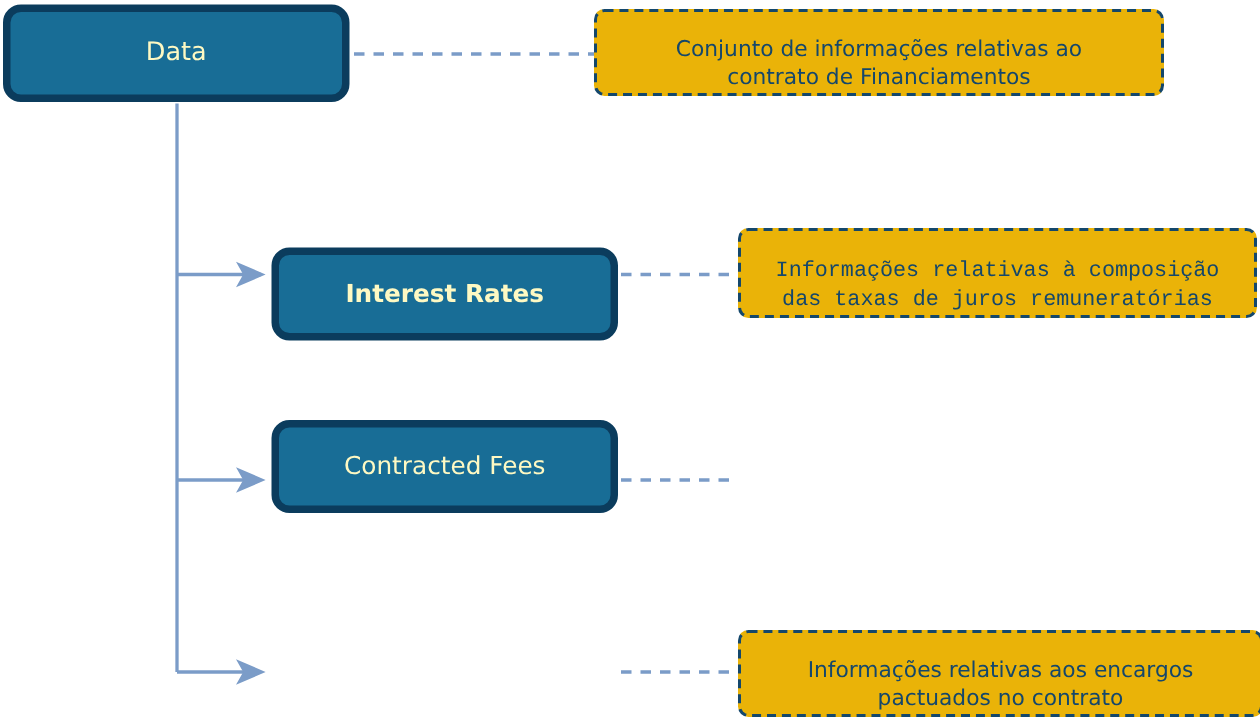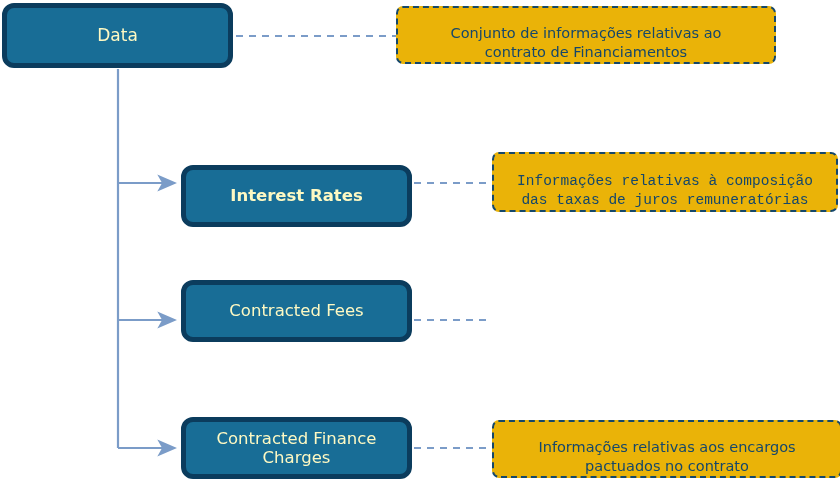--- a/index.html
+++ b/index.html
@@ -151,22 +151,18 @@
   </div>
   <div class="note note1">
     <span class="note-label">Informações relativas à composição
 das taxas de juros remuneratórias</span>
   </div>
 
   <div class="node child n2">
     <span class="node-label">Contracted Fees</span>
   </div>
 
-  <div class="node child n3">
-    <span class="node-label">Contracted Finance
-Charges</span>
-  </div>
   <div class="note note3">
     <span class="note-label">Informações relativas aos encargos
 pactuados no contrato</span>
   </div>
 
 </div>
 
 </body></html>

